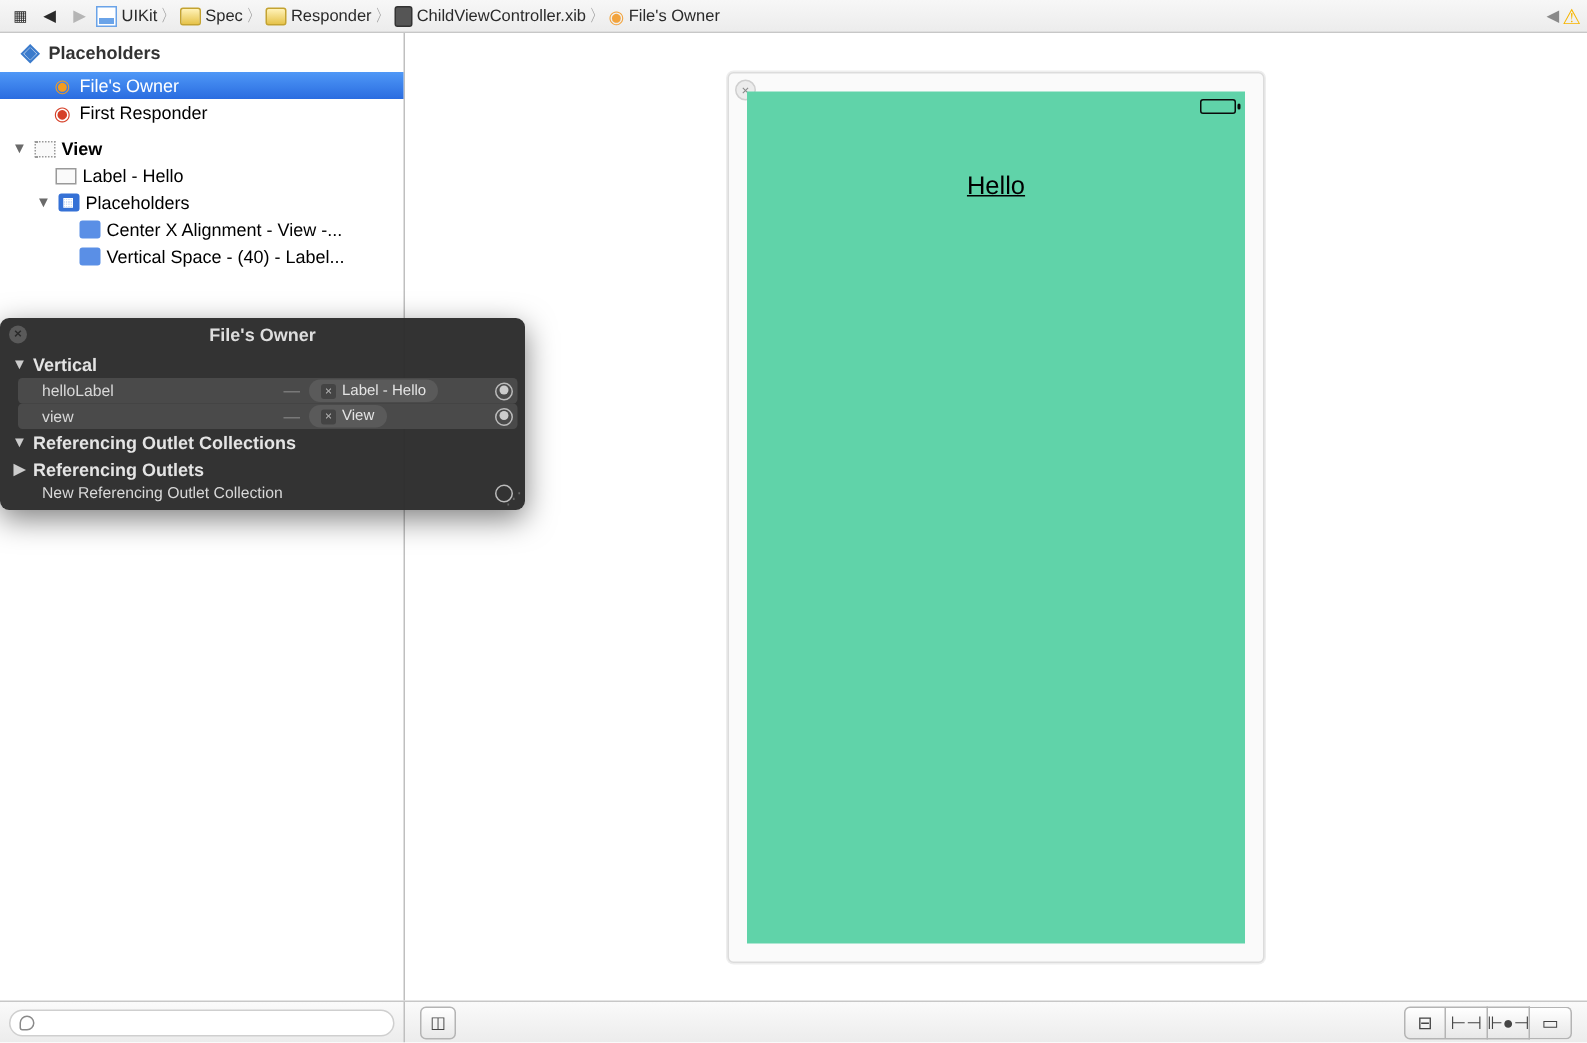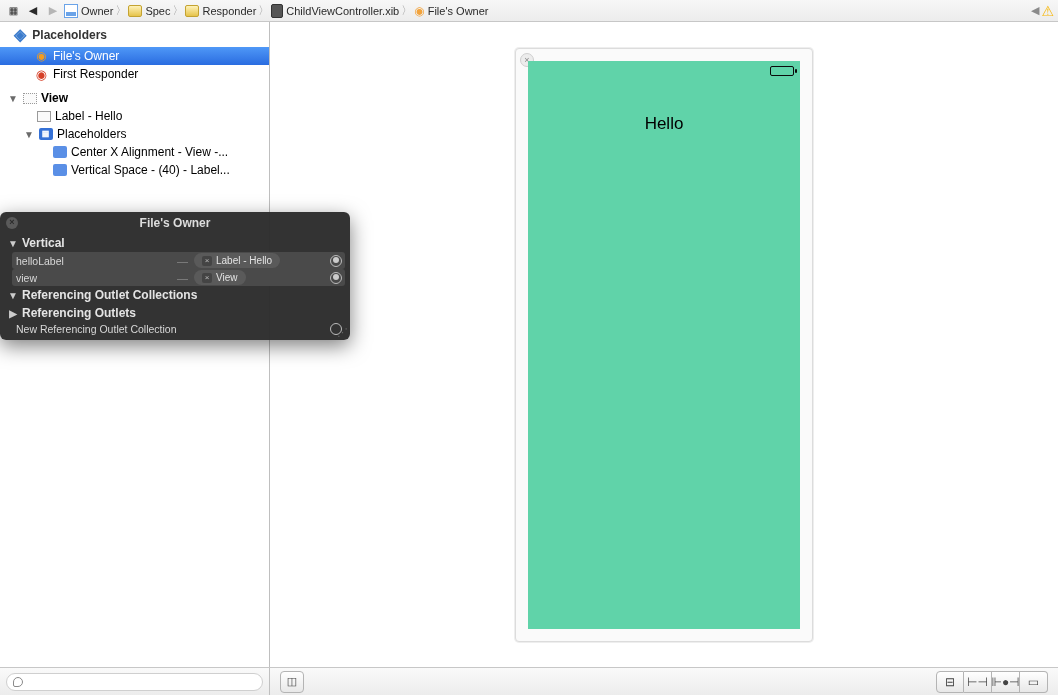--- a/index.html
+++ b/index.html
@@ -48,32 +48,32 @@
     
     .popover {
       position: absolute; left: 0; top: 190px; width: 350px;
       background: rgba(44,44,44,0.97); border-radius: 6px; box-shadow: 0 6px 20px rgba(0,0,0,0.5);
       color: #e4e4e4; font-size: 11px; z-index: 20; padding-bottom:4px;
     }
     .pop-title { text-align:center; font-weight:bold; padding: 4px 0; color:#ddd; font-size:12px; position:relative;}
     .pop-close { position:absolute; left:6px; top:5px; width:12px;height:12px; border-radius:50%; background:#5a5a5a; text-align:center; line-height:11px; font-size:9px; color:#2a2a2a;}
     .pop-section { display:flex; align-items:center; gap:4px; padding:2px 8px; font-weight:bold; font-size:12px;}
     .pop-row { display:flex; align-items:center; padding: 1px 8px 1px 16px; gap: 6px;}
-    .pop-name { flex:0 0 155px; font-size:10.5px; color:#d8d8d8;}
+    .pop-name { flex:0 0 155px; font-size:10.5px; color:#d8d8d8;margin-left:12px;}
     .pop-conn { background:#5a5a5a; border-radius:9px; padding:0 8px; display:inline-flex; align-items:center; gap:4px; height:15px; font-size:10px;}
     .pop-x { background:#444; width:10px;height:10px;border-radius:2px; font-size:8px; text-align:center; line-height:10px; color:#bbb;}
     .pop-radio { width:12px;height:12px; border-radius:50%; border:1.5px solid #bbb; margin-left:auto;}
     .pop-radio.filled::after{ content:""; display:block; width:6px;height:6px; background:#ccc; border-radius:50%; margin:1.5px;}
     .pop-row.hl { background:#4a4a4a; border-radius:3px; margin:0 5px 0 12px; padding-left:4px; padding-right:3px;}
     .pop-resize { position:absolute; right:2px; bottom:1px; color:#666; font-size:11px;}
 
     
     .device-wrap { border:1px solid #dcdcdc; border-radius:4px; padding:12px; background:#fafafa; box-shadow: 0 0 0 1px #eee; position:relative;}
     .close-dot { position:absolute; left:4px; top:4px; width:14px;height:14px; border-radius:50%; background:#ececec; border:1px solid #cfcfcf; text-align:center; line-height:12px; font-size:9px; color:#888;}
-    .device { width:272px; height:568px; background:#60d3a9; position:relative; }
+    .device { width:332px; height:568px; background:#60d3a9; position:relative;text-decoration:underline; }
     .statusbar { height:20px; display:flex; align-items:center; justify-content:flex-end; padding:0 6px;}
     .battery { width:24px; height:10px; border:1.5px solid #0a0a0a; border-radius:2px; position:relative;}
     .battery::after { content:""; position:absolute; right:-4px; top:2px; width:2px; height:4px; background:#0a0a0a; border-radius:1px;}
     .battery-fill { background:#0a0a0a; margin:1px; height:6px; width:20px;}
     .hello-label { text-align:center; margin-top:33px; font-size:17px; color:#000;}
 
     
     .bottom-bar { position:absolute; bottom:0; left:0; right:0; height:28px; display:flex; border-top:1px solid #c7c7c7; background:linear-gradient(to bottom,#fafafa,#ececec);}
     .bottom-left { width:270px; border-right:1px solid #bfbfbf; display:flex; align-items:center; padding:0 6px;}
     .filter-field { flex:1; height:18px; border-radius:9px; border:1px solid #cfcfcf; background:#fff; display:flex; align-items:center; padding:0 6px;}
@@ -90,21 +90,21 @@
   </style>
 </head>
 <body>
 
 <div class="breadcrumb-bar">
   <span class="bc-btn bc-grid">▦</span>
   <span class="bc-btn">◀</span>
   <span class="bc-btn" style="color:#b5b5b5;">▶</span>
   <span class="bc-item">
     <span class="bc-icon proj-icon"></span>
-    <span>Owner</span>
+    <span>UIKit</span>
   </span>
   <span class="bc-sep">〉</span>
   <span class="bc-item">
     <span class="bc-icon folder-icon"></span>
     <span>Spec</span>
   </span>
   <span class="bc-sep">〉</span>
   <span class="bc-item">
     <span class="bc-icon folder-icon"></span>
     <span>Responder</span>

